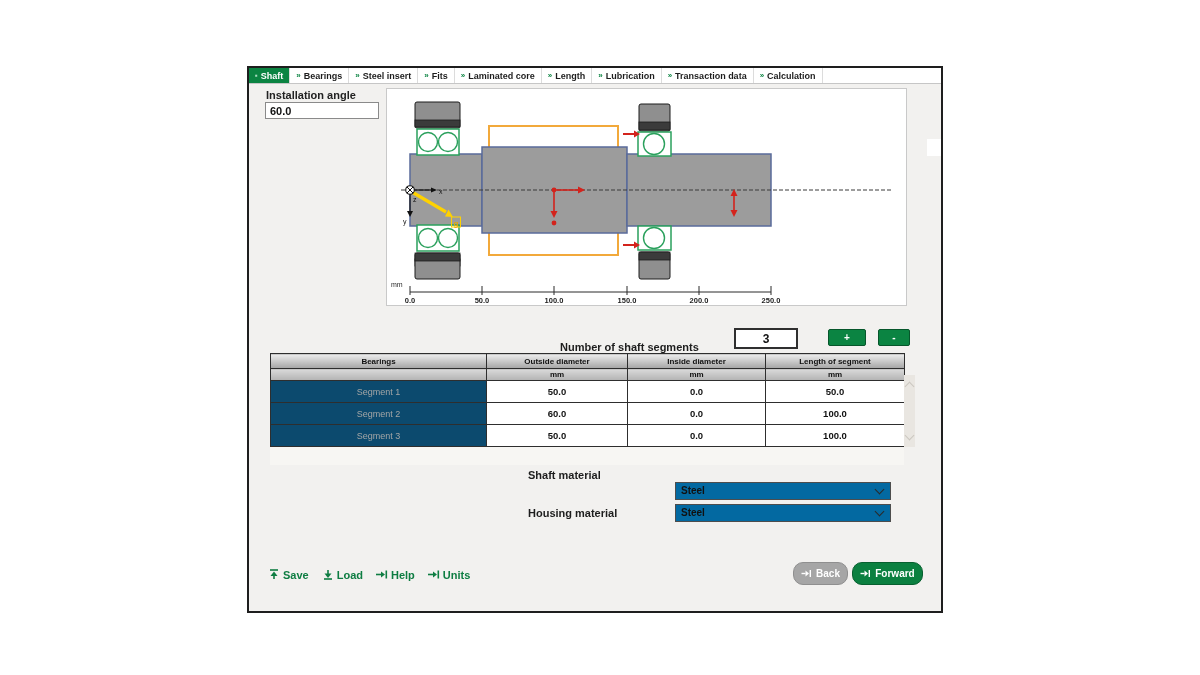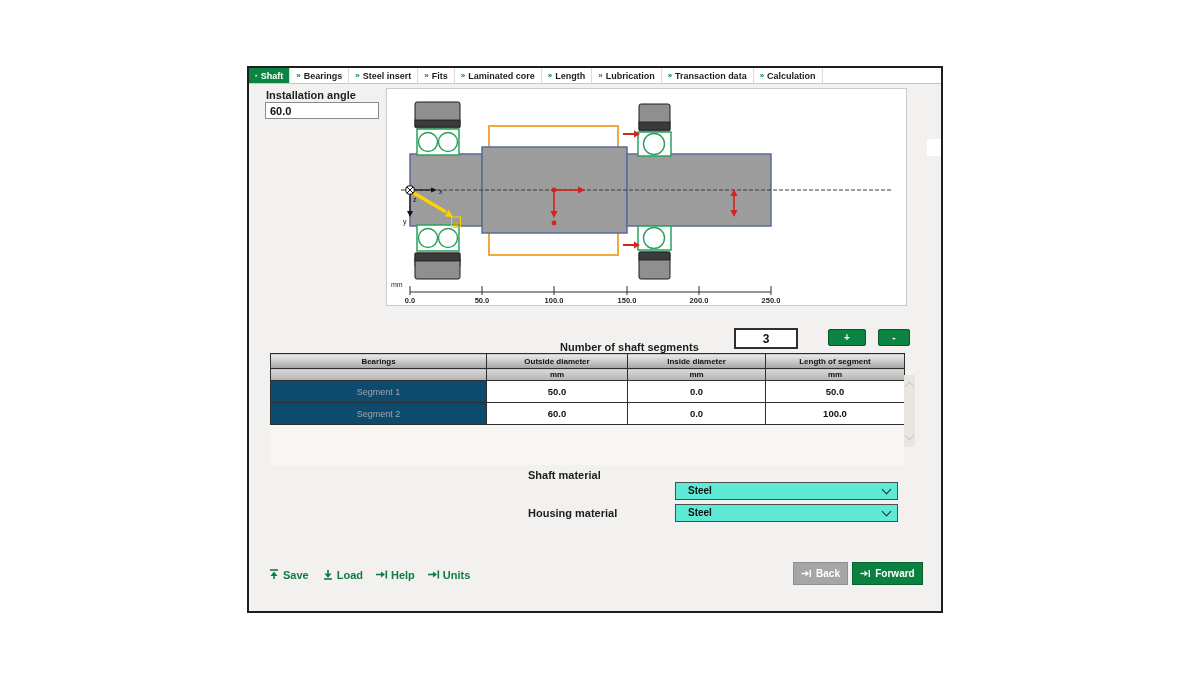--- a/index.html
+++ b/index.html
@@ -50,29 +50,29 @@
   td.segval{background:#ffffff;color:#111;font-size:9.5px;font-weight:700;}
   
   .vscroll{position:absolute;left:655px;top:307px;width:11px;height:72px;background:#e9e6e1;}
   .vchev{position:absolute;left:2px;width:6px;height:6px;border-right:1.5px solid #cbc7c0;
          border-bottom:1.5px solid #cbc7c0;}
   .vchev.up{top:8px;transform:rotate(-135deg);}
   .vchev.down{bottom:8px;transform:rotate(45deg);}
   
   .mat-label{position:absolute;left:279px;font-size:11px;font-weight:700;color:#1d1d1d;}
   .mat-select{position:absolute;left:426px;width:209px;height:16px;border:1px solid #4d4d4d;
-              background:#5eead4;font-size:10px;font-weight:700;color:#111;line-height:16px;
-              padding-left:12px;cursor:pointer;}
+              background:#0369a1;font-size:10px;font-weight:700;color:#111;line-height:16px;
+              padding-left:5px;cursor:pointer;}
   .sel-chev{position:absolute;right:7px;top:3px;width:6px;height:6px;border-right:1.6px solid #2a2a2a;
             border-bottom:1.6px solid #2a2a2a;transform:rotate(45deg);}
   
   .flinks{position:absolute;left:18px;top:500px;display:flex;gap:12px;align-items:center;}
   .flink{display:flex;align-items:center;gap:3px;color:#0e7d42;font-size:11px;font-weight:700;
          cursor:pointer;}
-  .nav-btn{position:absolute;top:494px;height:21px;border-radius:0;color:#fff;font-size:10px;
+  .nav-btn{position:absolute;top:494px;height:21px;border-radius:10px;color:#fff;font-size:10px;
            font-weight:700;display:flex;align-items:center;justify-content:center;gap:4px;
            cursor:pointer;}
   .btn-back{left:544px;width:53px;background:#a6a6a6;border:1px solid #8f8f8f;}
   .btn-forward{left:603px;width:69px;background:#0b8040;border:1px solid #07602f;}
 </style>
 </head>
 <body>
 
 <div class="window">
 
@@ -245,20 +245,26 @@
     </tr>
     <tr class="data">
       <td class="segname">Segment 1</td>
       <td class="segval">50.0</td>
       <td class="segval">0.0</td>
       <td class="segval">50.0</td>
     </tr>
     <tr class="data">
       <td class="segname">Segment 2</td>
       <td class="segval">60.0</td>
+      <td class="segval">0.0</td>
+      <td class="segval">100.0</td>
+    </tr>
+    <tr class="data">
+      <td class="segname">Segment 3</td>
+      <td class="segval">50.0</td>
       <td class="segval">0.0</td>
       <td class="segval">100.0</td>
     </tr>
   </tbody>
     </table>
   <div class="vscroll">
     <span class="vchev up"></span>
     <span class="vchev down"></span>
   </div>
 

